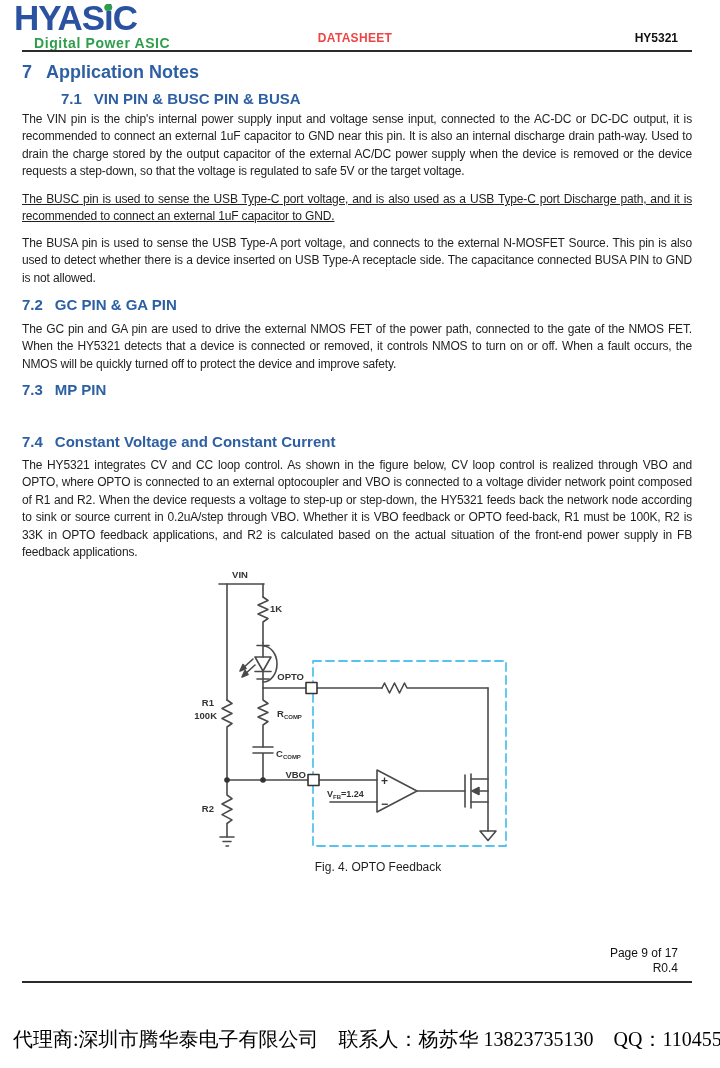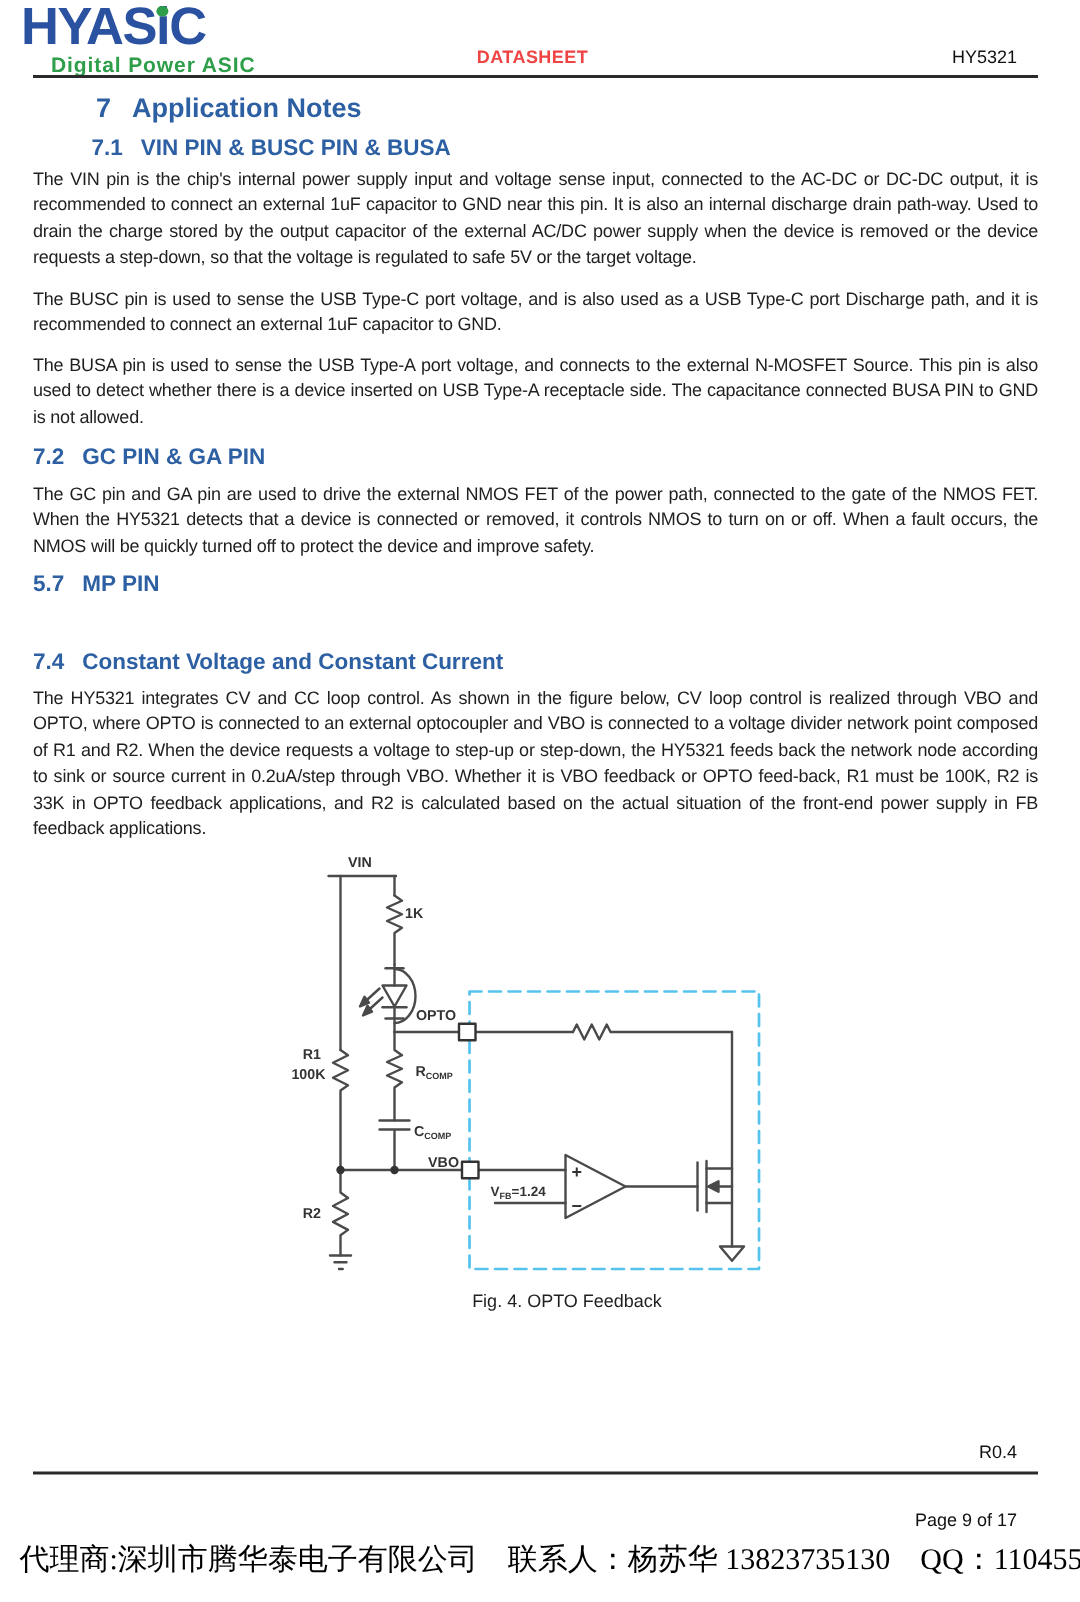--- a/index.html
+++ b/index.html
@@ -21,25 +21,25 @@
   .logo-subtitle {
     position:absolute; left:34px; top:35px;
     font-size:14px; font-weight:bold; letter-spacing:0.6px; color:#2e9e4a;
   }
   .header-center {
     position:absolute; left:0; top:31px; width:710px; text-align:center;
     font-size:12px; font-weight:bold; color:#ef4444; letter-spacing:0.3px;
   }
   .header-right {
     position:absolute; left:22px; top:31px; width:656px; text-align:right;
-    font-size:12px; font-weight:normal; color:#111;
+    font-size:12px; font-weight:bold; color:#111;
   }
   .header-rule { position:absolute; left:22px; top:50px; width:670px; height:2px; background:#2b2b2b; }
   
-  .h1 { position:absolute; left:22px; font-size:18px; font-weight:bold; color:#2d5fa3;margin-left:42px; }
+  .h1 { position:absolute; left:22px; font-size:18px; font-weight:bold; color:#2d5fa3; }
   .h2 { position:absolute; left:22px; font-size:15px; font-weight:bold; color:#2d5fa3; }
   .h1 .sec-num { margin-right:14px; }
   .h2 .sec-num { margin-right:12px; }
   .para {
     position:absolute; left:22px; width:670px; text-align:justify;
     font-size:12px; line-height:17.4px; letter-spacing:-0.15px; color:#1f1f1f;
   }
   
   .fig-svg { position:absolute; left:150px; top:565px; }
   .fig-caption {
@@ -47,21 +47,21 @@
     font-size:12px; color:#1f1f1f;padding-left:36px;
   }
   .circ-label { font-family:"Liberation Sans","DejaVu Sans",sans-serif; font-weight:bold; fill:#333; }
   
   .footer-rev {
     position:absolute; left:22px; top:961px; width:656px; text-align:right;
     font-size:12px; color:#111;
   }
   .footer-rule { position:absolute; left:22px; top:981px; width:670px; height:1.6px; background:#2b2b2b; }
   .footer-page {
-    position:absolute; left:22px; top:1006px; width:656px; text-align:right;
+    position:absolute; left:22px; top:946px; width:656px; text-align:right;
     font-size:12px; color:#111;
   }
   .footer-cn {
     position:absolute; left:13px; top:1026px; width:707px;
     font-family:"Liberation Serif","DejaVu Serif",serif;
     font-size:20px; color:#000; white-space:nowrap;
   }
 </style>
 </head>
 <body>
@@ -71,27 +71,27 @@
   <div class="logo-title"><span>HYAS</span><span class="logo-i">i</span><span>C</span></div>
   <div class="logo-subtitle">Digital Power ASIC</div>
   <div class="header-center">DATASHEET</div>
   <div class="header-right">HY5321</div>
   <div class="header-rule"></div>
 
   <div class="h1" style="top:62px;"><span class="sec-num">7</span><span>Application Notes</span></div>
 
   <div class="h2" style="top:90px;margin-left:39px;"><span class="sec-num">7.1</span><span>VIN PIN &amp; BUSC PIN &amp; BUSA</span></div>
   <div class="para" style="top:111px;">The VIN pin is the chip's internal power supply input and voltage sense input, connected to the AC-DC or DC-DC output, it is recommended to connect an external 1uF capacitor to GND near this pin. It is also an internal discharge drain path-way. Used to drain the charge stored by the output capacitor of the external AC/DC power supply when the device is removed or the device requests a step-down, so that the voltage is regulated to safe 5V or the target voltage.</div>
-  <div class="para" style="top:191px;">The BUSC pin is used to sense the USB Type-C port voltage, and is also used as a USB Type-C port Discharge path, and it is recommended to connect an external 1uF capacitor to GND.</div>
+  <div class="para" style="top:191px;text-decoration:underline;">The BUSC pin is used to sense the USB Type-C port voltage, and is also used as a USB Type-C port Discharge path, and it is recommended to connect an external 1uF capacitor to GND.</div>
   <div class="para" style="top:235px;">The BUSA pin is used to sense the USB Type-A port voltage, and connects to the external N-MOSFET Source. This pin is also used to detect whether there is a device inserted on USB Type-A receptacle side. The capacitance connected BUSA PIN to GND is not allowed.</div>
 
   <div class="h2" style="top:296px;"><span class="sec-num">7.2</span><span>GC PIN &amp; GA PIN</span></div>
   <div class="para" style="top:321px;">The GC pin and GA pin are used to drive the external NMOS FET of the power path, connected to the gate of the NMOS FET. When the HY5321 detects that a device is connected or removed, it controls NMOS to turn on or off. When a fault occurs, the NMOS will be quickly turned off to protect the device and improve safety.</div>
 
-  <div class="h2" style="top:381px;"><span class="sec-num">5.7</span><span>MP PIN</span></div>
+  <div class="h2" style="top:381px;"><span class="sec-num">7.3</span><span>MP PIN</span></div>
 
   <div class="h2" style="top:433px;"><span class="sec-num">7.4</span><span>Constant Voltage and Constant Current</span></div>
   <div class="para" style="top:457px;">The HY5321 integrates CV and CC loop control. As shown in the figure below, CV loop control is realized through VBO and OPTO, where OPTO is connected to an external optocoupler and VBO is connected to a voltage divider network point composed of R1 and R2. When the device requests a voltage to step-up or step-down, the HY5321 feeds back the network node according to sink or source current in 0.2uA/step through VBO. Whether it is VBO feedback or OPTO feed-back, R1 must be 100K, R2 is 33K in OPTO feedback applications, and R2 is calculated based on the actual situation of the front-end power supply in FB feedback applications.</div>
 
   <svg class="fig-svg" width="380" height="295" viewBox="0 0 380 295" xmlns="http://www.w3.org/2000/svg">
     <g stroke="#4a4a4a" stroke-width="1.6" fill="none" stroke-linecap="round" stroke-linejoin="round">
 
       <rect x="163" y="96" width="193" height="185" stroke="#55c3ee" stroke-width="1.8" stroke-dasharray="8 5"></rect>
 
       <path d="M 69 19 H 114"></path>

